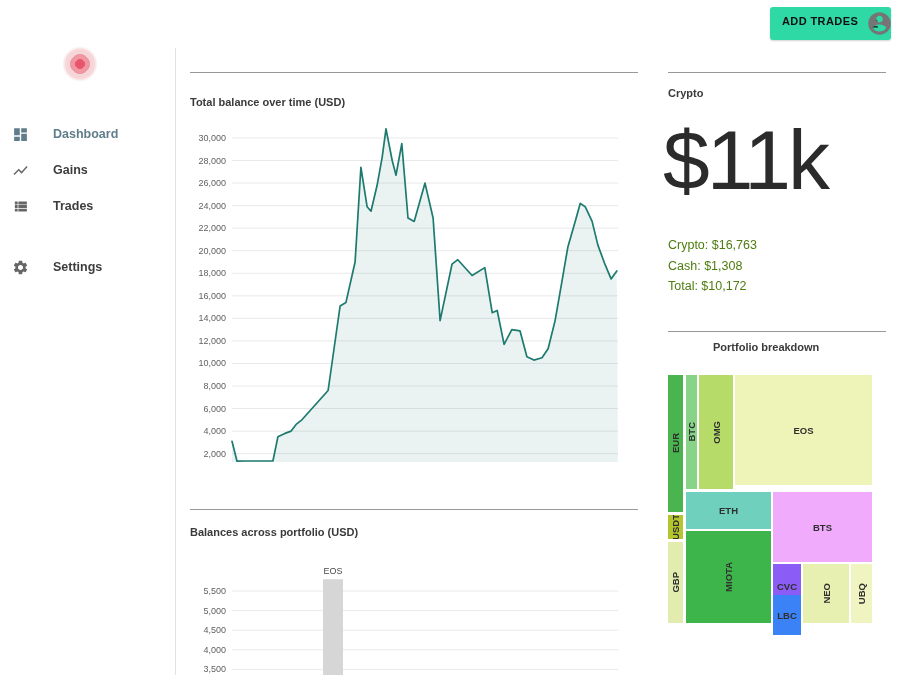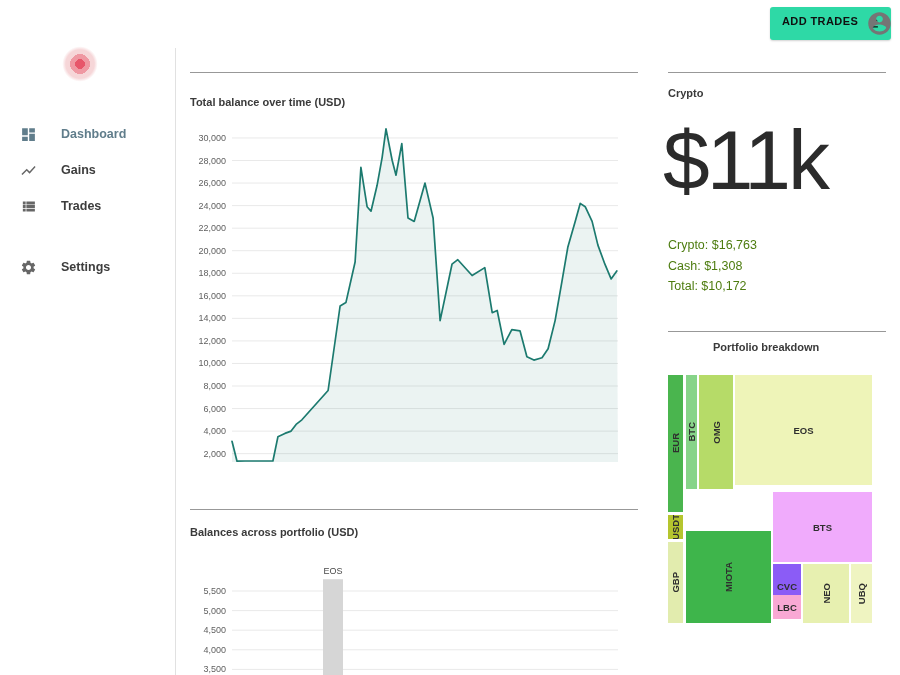--- a/index.html
+++ b/index.html
@@ -22,21 +22,21 @@
   #avatar-btn { position:absolute; left:866px; top:10px; width:27px; height:27px; border:none; background:transparent; cursor:pointer; color:#757575; }
 
   
   #sidebar { position:absolute; left:0; top:0; width:175px; height:675px; background:#fff; }
   #app-logo {
     position:absolute; left:56px; top:40px; width:48px; height:48px; border-radius:50%;
     background: radial-gradient(circle, #e7566a 0 14%, #ef98a2 14% 29%, #f6d6d8 29% 42%, rgba(246,214,216,0) 52%);
   }
   .nav-item {
     position:absolute; left:0; width:175px; height:34px;
-    display:flex; align-items:center; padding-left:20px; gap:24px;
+    display:flex; align-items:center; padding-left:12px; gap:24px;
     color:#3d3d3d; font-size:12.5px; font-weight:700; cursor:pointer;
   }
   .nav-item .nav-icon { width:17px; height:17px; color:#666; flex:0 0 17px; }
   .nav-item.active, .nav-item.active .nav-icon { color:#607d8b; }
   #sidebar-divider { position:absolute; left:175px; top:48px; width:1px; height:627px; background:#e1e1e1; }
 
   
   .divider { position:absolute; height:0; border-top:1px solid #989898; }
   .panel-title { position:absolute; font-size:11px; font-weight:700; color:#3a3a3a; }
 
@@ -177,36 +177,39 @@
     </div>
     <div class="tm-cell" style="left: 18px; top: 0px; width: 11px; height: 114px; background: rgb(135, 212, 137);">
       <span class="tm-label vert">BTC</span>
     </div>
     <div class="tm-cell" style="left: 31px; top: 0px; width: 34px; height: 114px; background: rgb(182, 219, 104);">
       <span class="tm-label vert">OMG</span>
     </div>
     <div class="tm-cell" style="left: 67px; top: 0px; width: 137px; height: 110px; background: rgb(238, 244, 184);">
       <span class="tm-label">EOS</span>
     </div>
+    <div class="tm-cell" style="left: 18px; top: 117px; width: 85px; height: 37px; background: rgb(111, 208, 189);">
+      <span class="tm-label">ETH</span>
+    </div>
     <div class="tm-cell" style="left: 0px; top: 140px; width: 15px; height: 24px; background: rgb(181, 197, 46);">
       <span class="tm-label vert">USDT</span>
     </div>
     <div class="tm-cell" style="left: 0px; top: 167px; width: 15px; height: 81px; background: rgb(226, 236, 174);">
       <span class="tm-label vert">GBP</span>
     </div>
     <div class="tm-cell" style="left: 18px; top: 156px; width: 85px; height: 92px; background: rgb(62, 181, 75);">
       <span class="tm-label vert">MIOTA</span>
     </div>
     <div class="tm-cell" style="left: 105px; top: 117px; width: 99px; height: 70px; background: #f0abfc;">
       <span class="tm-label">BTS</span>
     </div>
     <div class="tm-cell" style="left: 105px; top: 189px; width: 28px; height: 45px; background: #8b5cf6;">
       <span class="tm-label">CVC</span>
     </div>
-    <div class="tm-cell" style="left: 105px; top: 220px; width: 28px; height: 24px; background: #f9a8d4;">
+    <div class="tm-cell" style="left: 105px; top: 220px; width: 28px; height: 40px; background: #3b82f6;">
       <span class="tm-label">LBC</span>
     </div>
     <div class="tm-cell" style="left: 135px; top: 189px; width: 46px; height: 59px; background: rgb(231, 240, 176);">
       <span class="tm-label vert">NEO</span>
     </div>
     <div class="tm-cell" style="left: 183px; top: 189px; width: 21px; height: 59px; background: rgb(239, 244, 193);">
       <span class="tm-label vert">UBQ</span>
     </div>
   </div>
 

